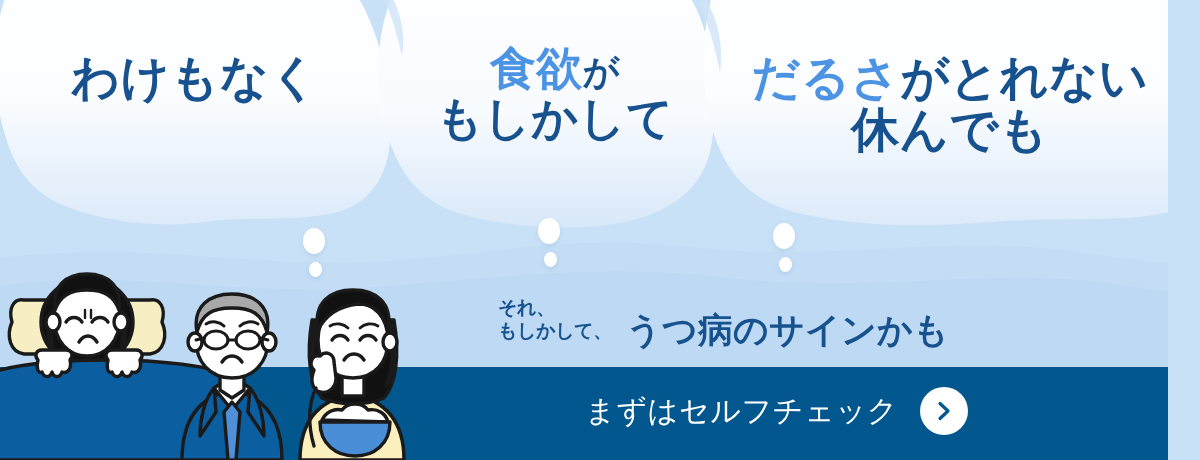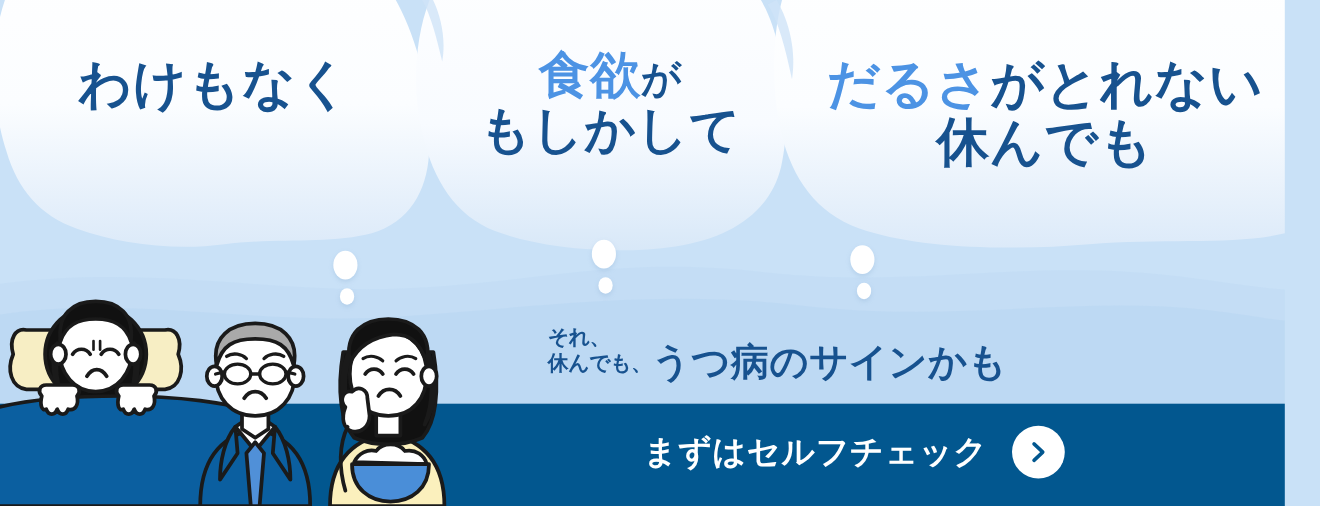--- a/index.html
+++ b/index.html
@@ -44,21 +44,21 @@
     position:absolute;
     background:#ffffff;
     border-radius:50%;
     filter:drop-shadow(0 2px 2px rgba(120,160,200,.25));
   }
 
   
   #headline-wrap {
     position:absolute;
     left:498px; top:296px;
-    display:flex; align-items:flex-end; gap:0;justify-content:center;
+    display:flex; align-items:flex-end; gap:14px;justify-content:center;
   }
   #headline-small {
     color:#17528f;
     font-size:19px;
     font-weight:700;
     line-height:1.22;
     letter-spacing:-0.02em;
     padding-bottom:6px;
     white-space:nowrap;
   }
@@ -80,21 +80,21 @@
   }
   #cta {
     position:absolute;
     right:232px; top:20px;
     display:flex; align-items:center; gap:22px;
     cursor:pointer;
   }
   #cta-label {
     color:#ffffff;
     font-size:30px;
-    font-weight:700;
+    font-weight:400;
     letter-spacing:0.02em;
     white-space:nowrap;
   }
   #cta-circle {
     width:48px; height:48px;
     border-radius:50%;
     background:#ffffff;
     display:flex; align-items:center; justify-content:center;
   }
   #cta-circle svg { display:block; }
@@ -173,21 +173,21 @@
   </div>
 
   <div class="bubble-text" id="bubble3-text">
     <span class="ln"><span class="hl">だるさ</span><span class="dk">がとれない</span></span>
     <span class="ln dk">休んでも</span>
   </div>
 
   <div id="headline-wrap">
     <div id="headline-small">
       <div>それ、</div>
-      <div>休んでも、</div>
+      <div>もしかして、</div>
     </div>
     <div id="headline-main">うつ病のサインかも</div>
   </div>
 
   <div id="bottom-bar">
     <div id="cta">
       <span id="cta-label">まずはセルフチェック</span>
       <span id="cta-circle">
         <svg width="22" height="22" viewBox="0 0 22 22">
           <polyline points="7,3.5 15,11 7,18.5" fill="none" stroke="#02578f" stroke-width="3.2" stroke-linecap="round" stroke-linejoin="round"></polyline>

